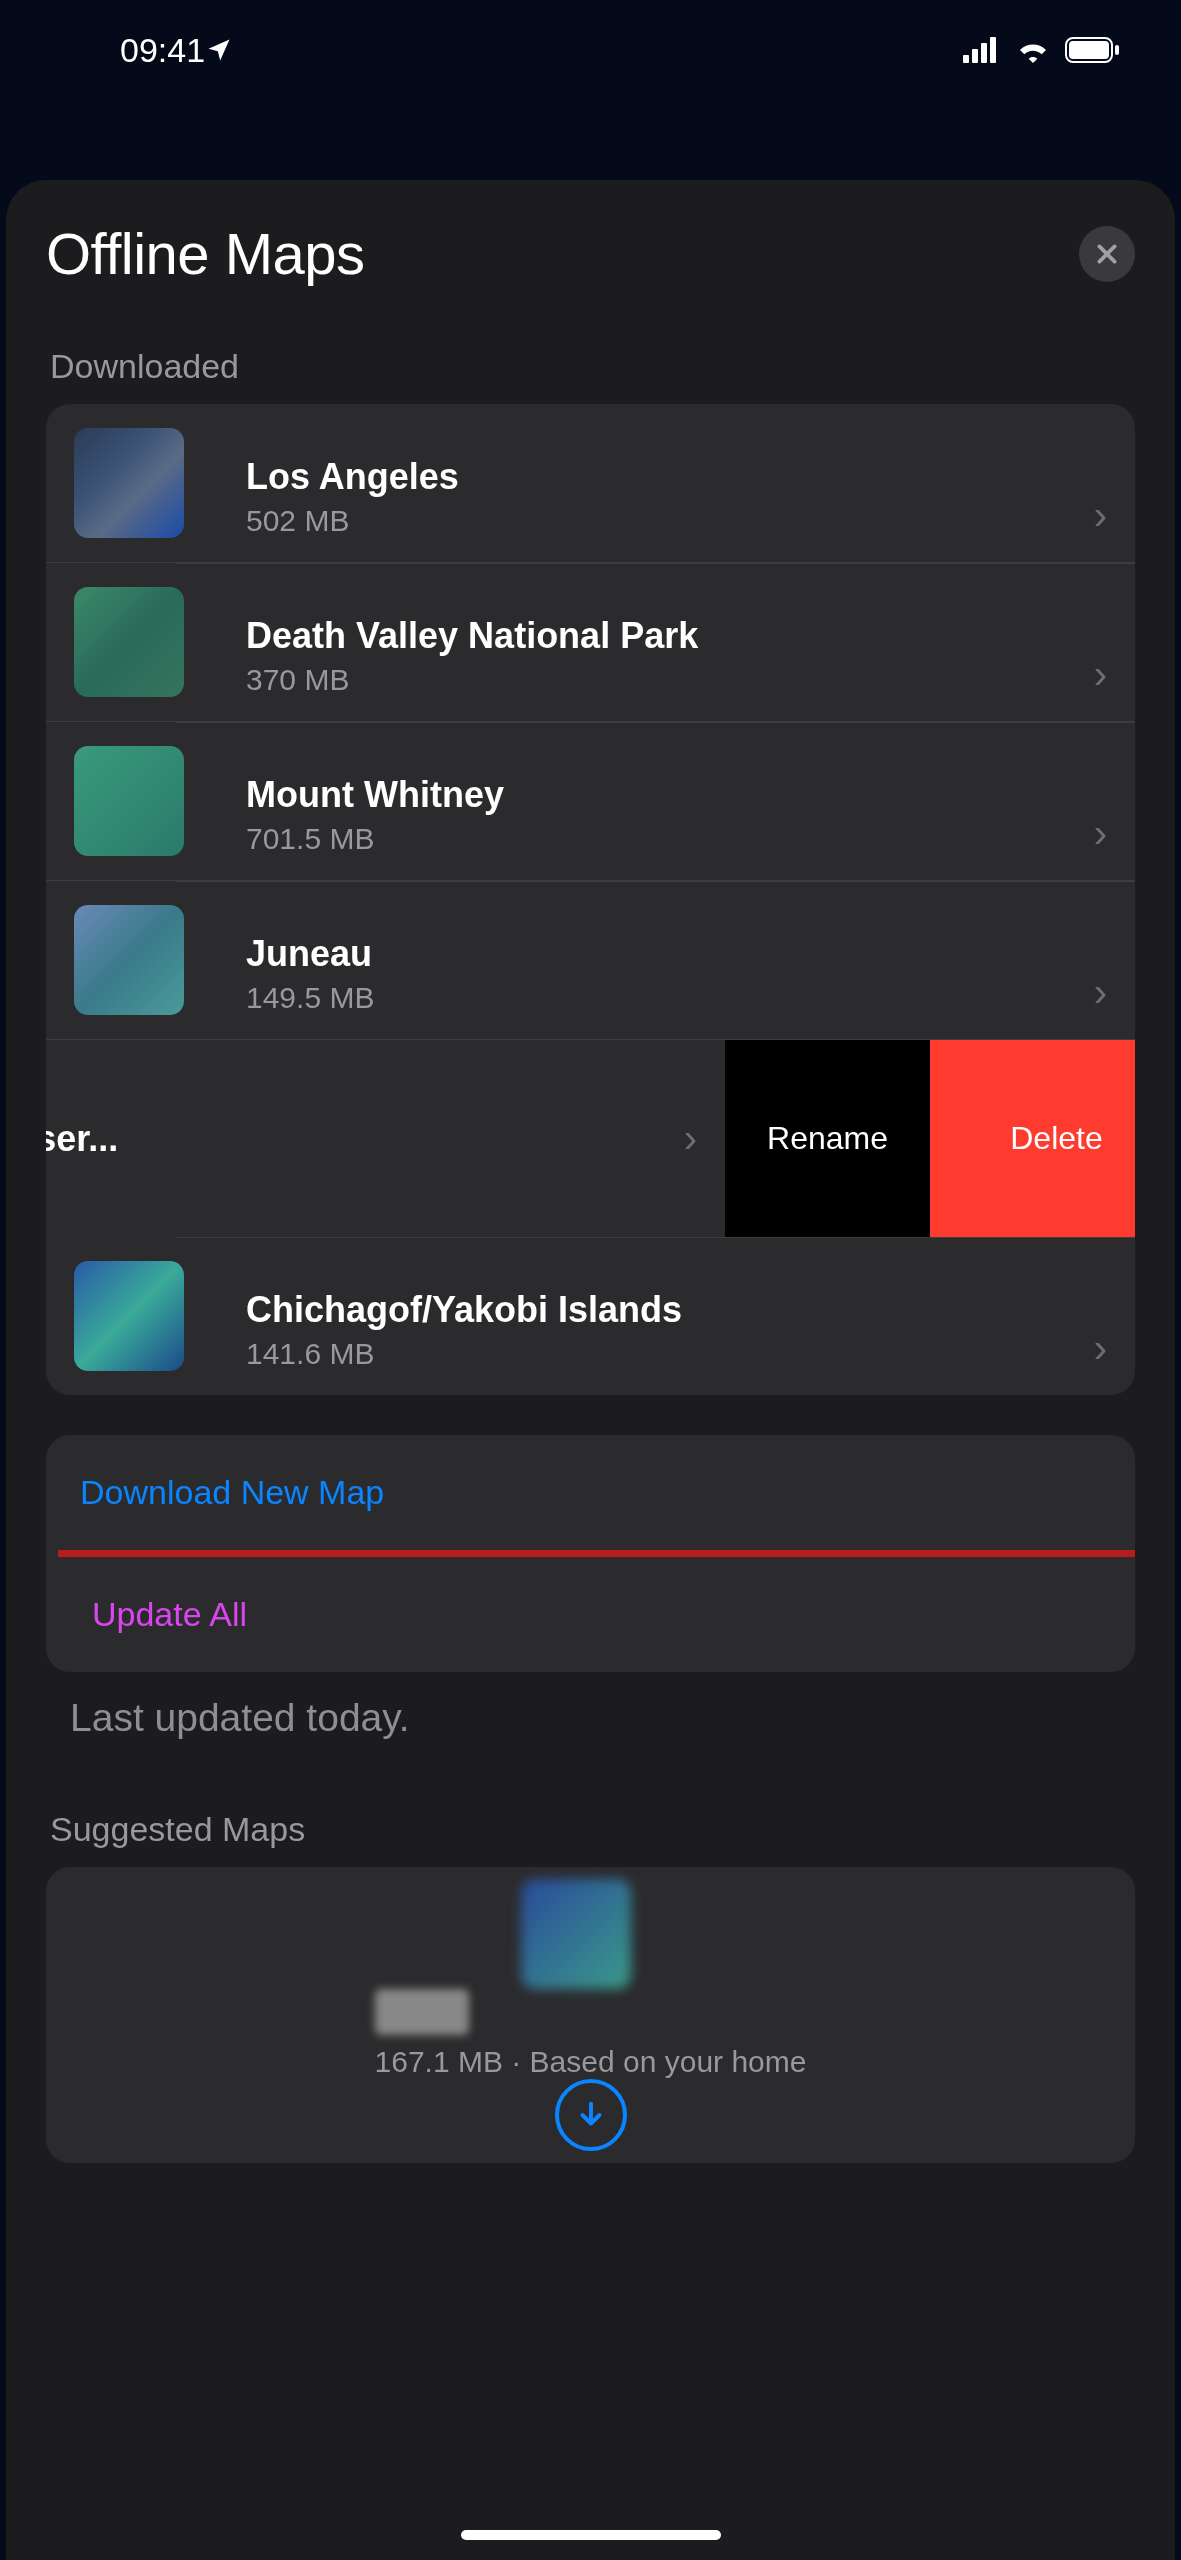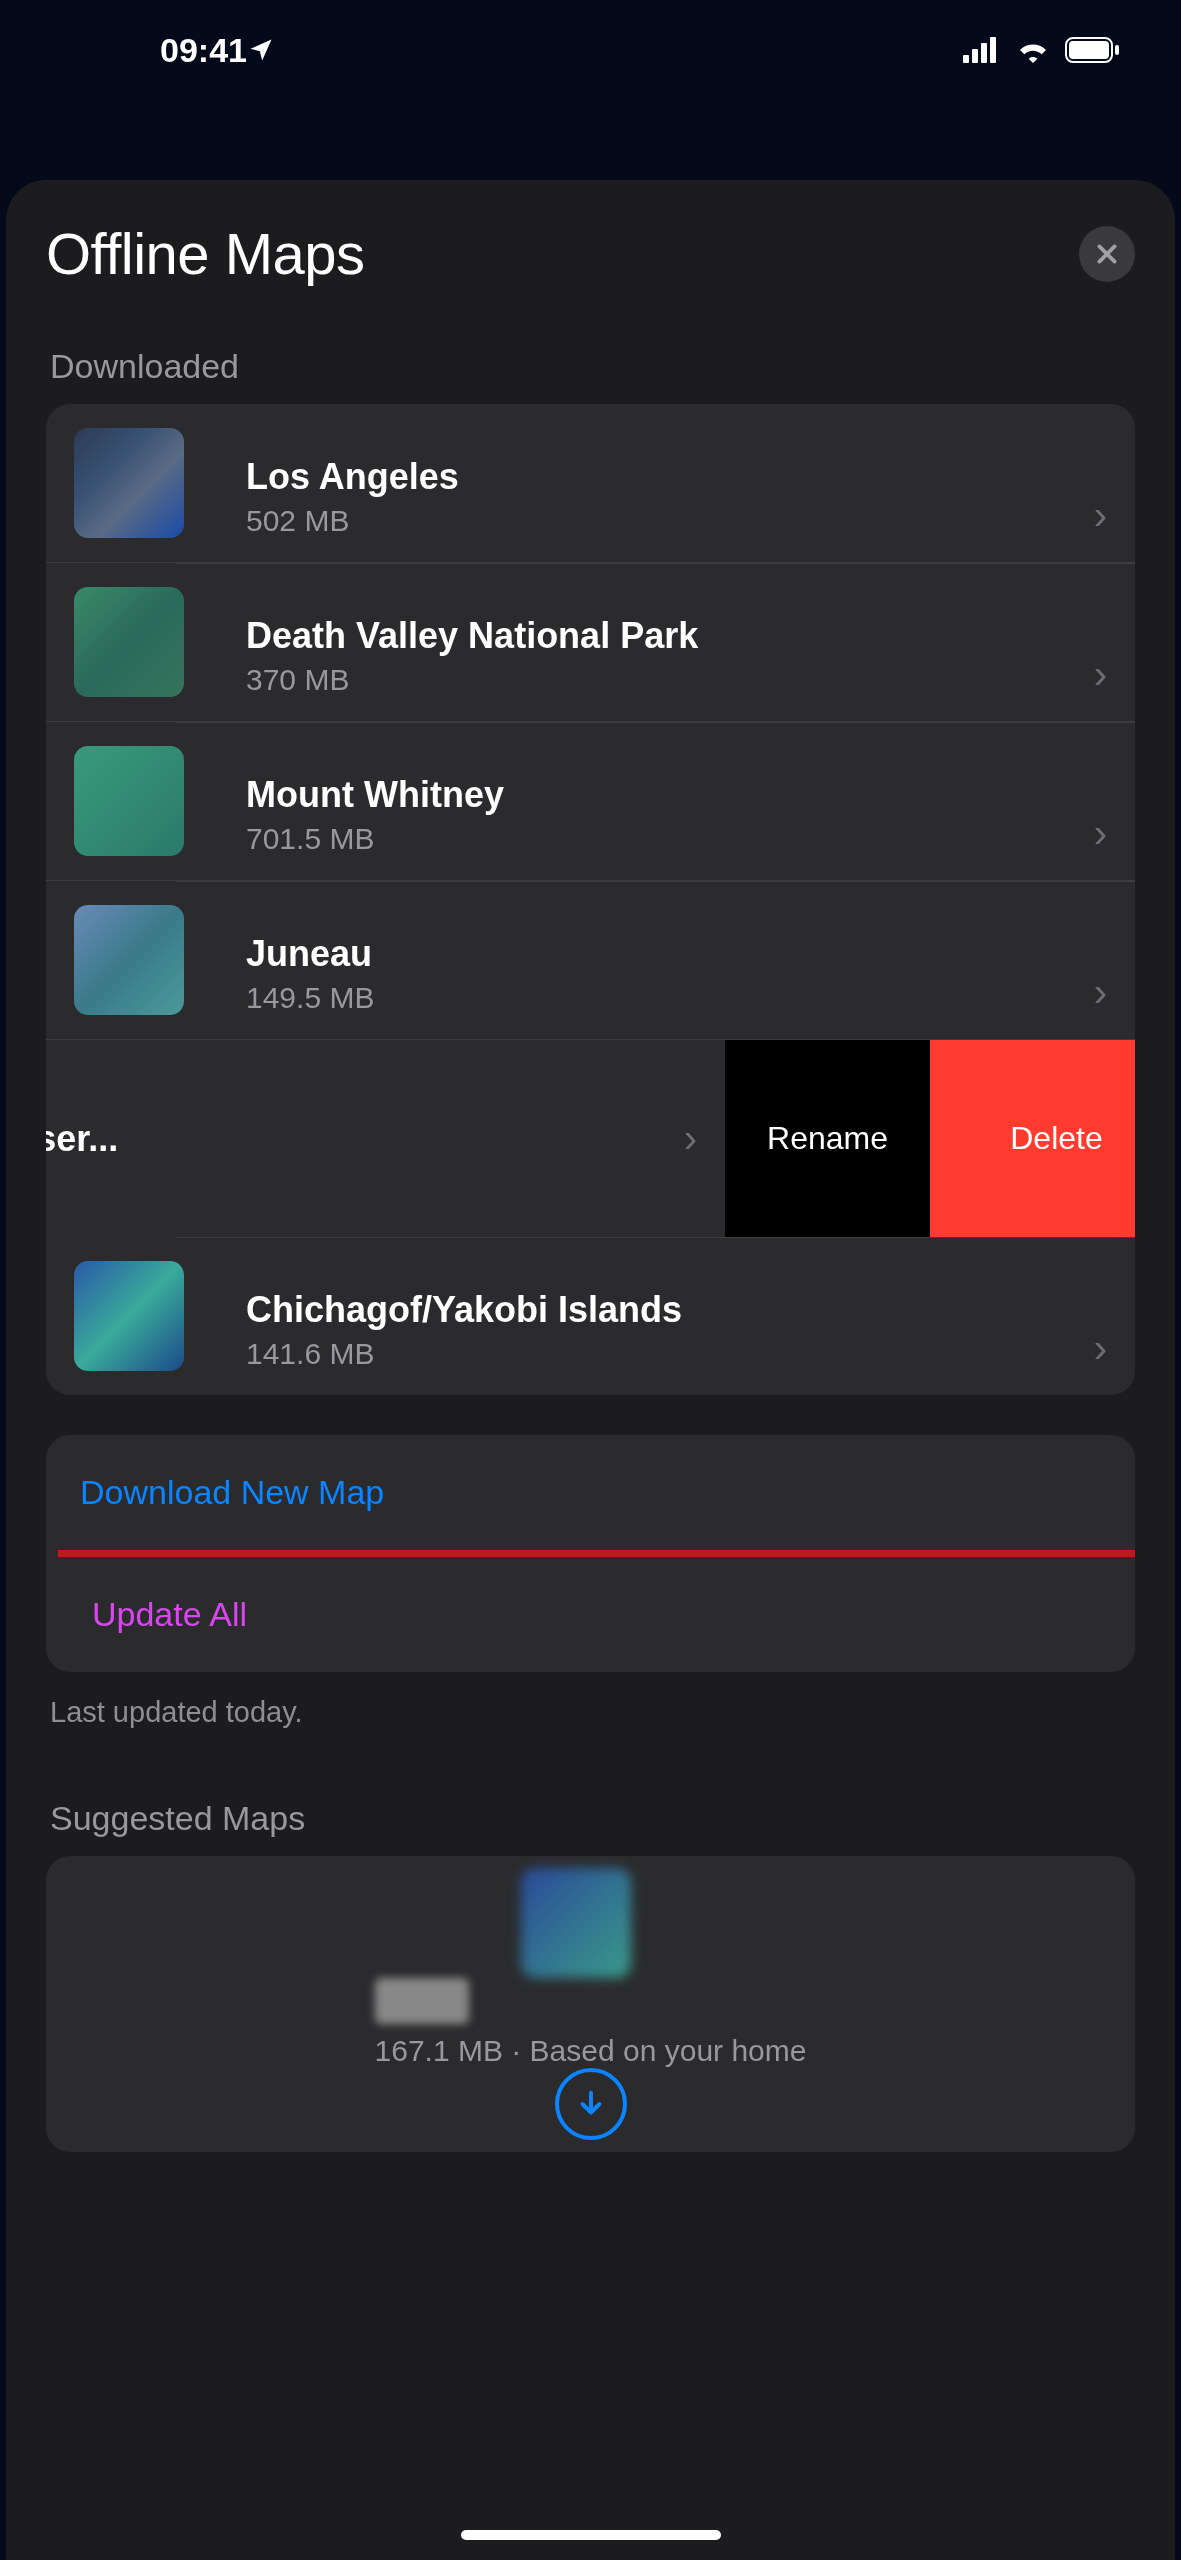--- a/index.html
+++ b/index.html
@@ -13,21 +13,21 @@
   }
 
   
   .status-bar {
     height: 100px;
     display: flex;
     align-items: center;
     justify-content: space-between;
     padding: 0 60px 0 120px;
   }
-  .status-left { display: flex; align-items: center; font-size: 34px; font-weight: 700; margin-left: 40px; }
+  .status-left { display: flex; align-items: center; font-size: 34px; font-weight: 400; }
   .status-right { display: flex; align-items: center; gap: 14px; }
 
   
   .sheet {
     position: absolute;
     top: 180px;
     left: 6px;
     right: 6px;
     bottom: 0;
     background: #1c1c1e;
@@ -126,21 +126,22 @@
   .action-row {
     padding: 38px 34px;
     font-size: 34px;
   }
   .action-row.blue { color: #0a84ff; }
   .action-row.grey { color: #d946ef; border-top: 7px solid #b91c1c; margin-left: 12px; }
 
   .footnote {
     padding: 24px 44px 0 44px;
     color: #8e8e93;
-    font-size: 29px;
+    font-size: 39px;
+    margin-left: 20px;
   }
 
   
   .suggested-row {
     display: flex; align-items: center; padding: 12px 34px; flex-direction: column;
   }
   .blurbox {
     width: 94px; height: 46px; background: #888; border-radius: 6px; filter: blur(4px);
     margin-bottom: 10px;
   }

